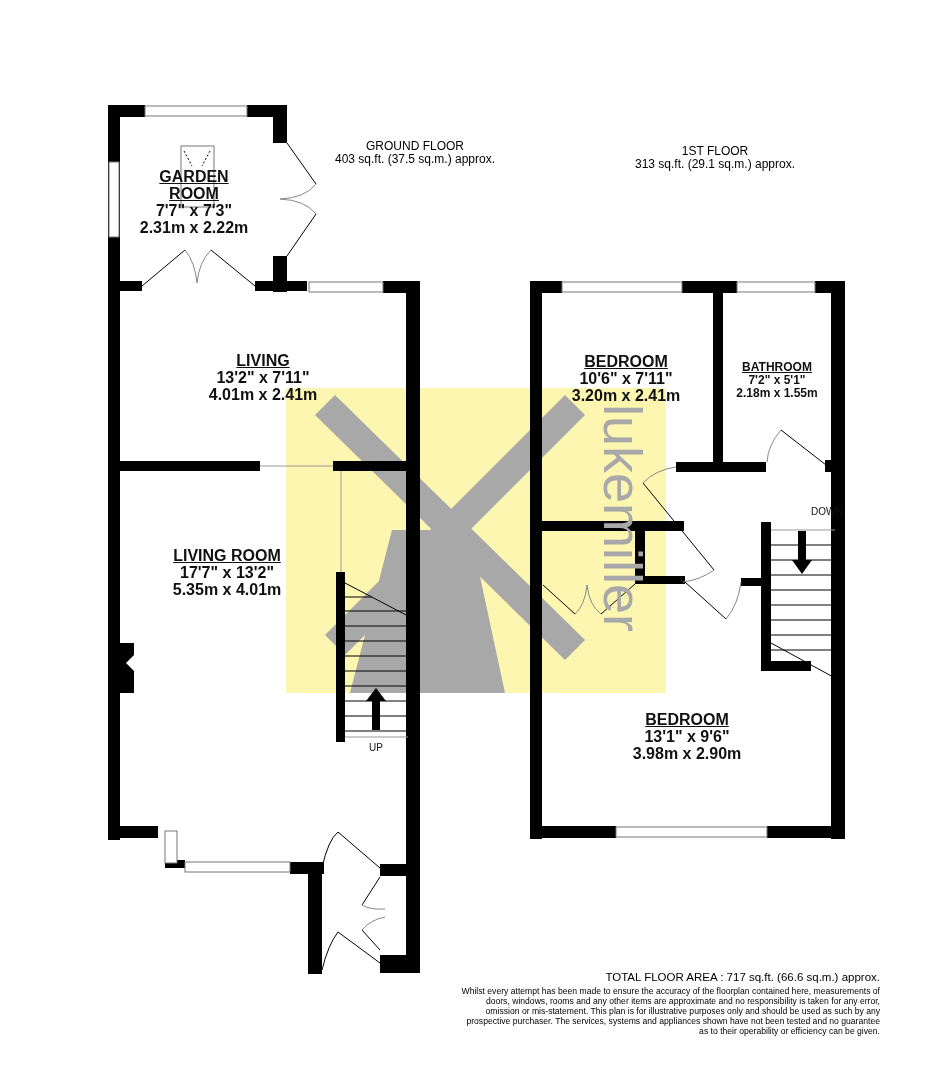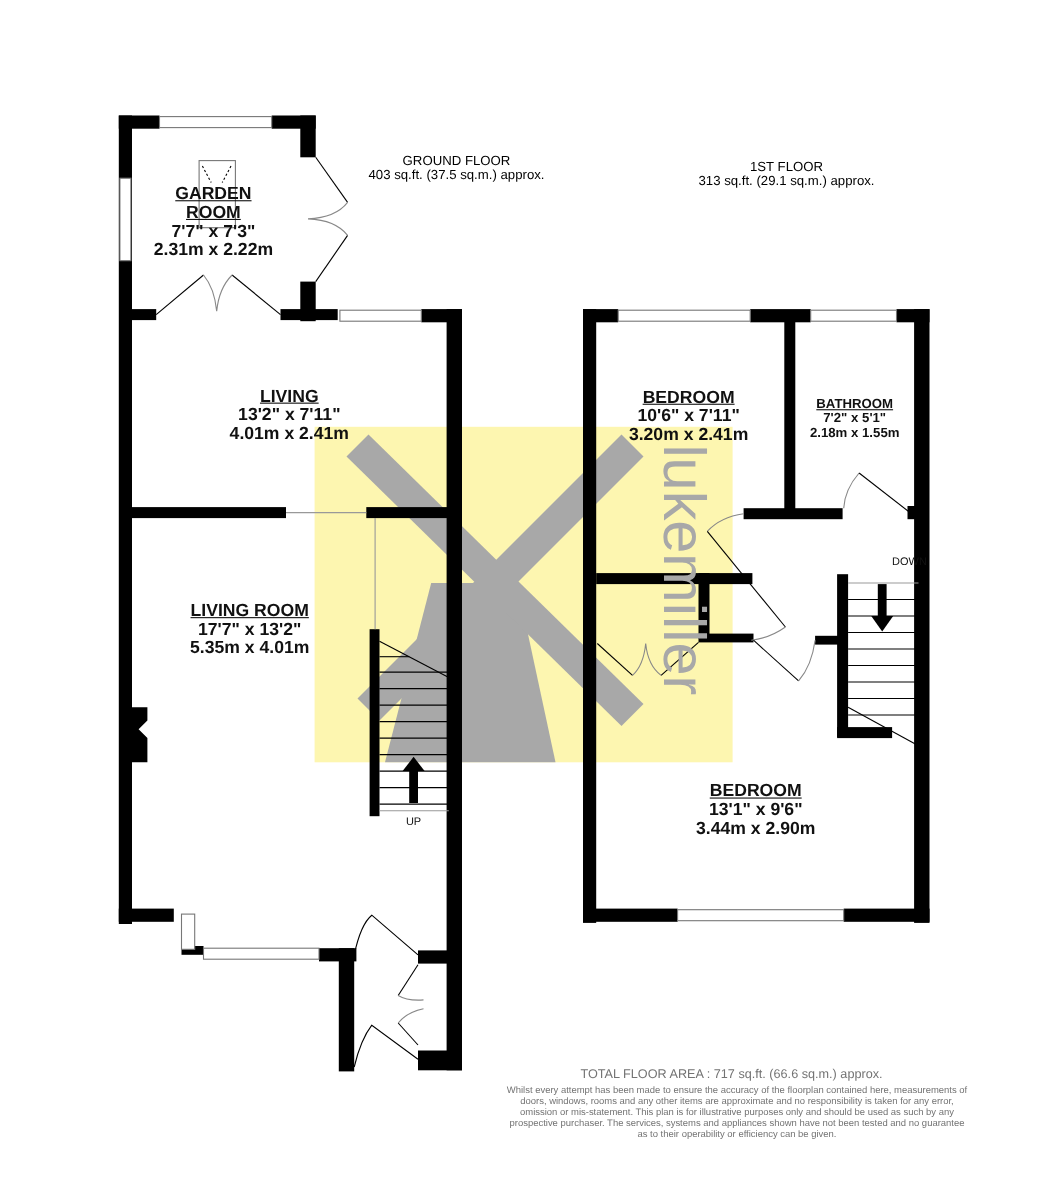--- a/index.html
+++ b/index.html
@@ -5,21 +5,21 @@
     html, body { margin: 0; padding: 0; background: #ffffff; }
     body { width: 950px; height: 1080px; position: relative; overflow: hidden; font-family: "Liberation Sans", sans-serif; color: #000; }
     #plan { position: absolute; left: 0; top: 0; width: 950px; height: 1080px; }
     .floor-title { position: absolute; text-align: center; font-size: 12px; line-height: 13px; color: #000000; }
     .room-label { position: absolute; text-align: center; font-weight: bold; color: #111; white-space: nowrap; transform: translateX(-50%); }
     .room-label .name { display: block; font-size: 16px; line-height: 17px; text-decoration: underline; }
     .room-label .dim { display: block; font-size: 16px; line-height: 17px; }
     .room-label.small .name { font-size: 12px; line-height: 14px; }
     .room-label.small .dim { font-size: 12px; line-height: 13px; }
     .stair-label { position: absolute; font-size: 10px; color: #111; }
-    .footer { position: absolute; left: 450px; width: 430px; top: 970px; text-align: center; color: #737373; }
+    .footer { position: absolute; left: 450px; width: 430px; top: 970px; text-align: right; color: #000000; }
     .footer .total { font-size: 11.5px; line-height: 14px; margin-bottom: 2px; }
     .footer .disclaimer { font-size: 8.6px; line-height: 10px; margin-left: 10px; }
     .footer .credit { font-size: 8.6px; line-height: 10px; }
     .watermark-text { position: absolute; left: 582px; top: 402px; width: 70px; height: 290px; }
   </style>
 </head>
 <body>
 
 <svg id="plan" viewBox="0 0 950 1080" xmlns="http://www.w3.org/2000/svg">
 
@@ -204,20 +204,20 @@
   <span class="dim">3.20m  x 2.41m</span>
 </div>
 <div class="room-label small" style="left:777px; top:360px;">
   <span class="name">BATHROOM</span>
   <span class="dim">7'2"  x 5'1"</span>
   <span class="dim">2.18m  x 1.55m</span>
 </div>
 <div class="room-label" style="left:687px; top:711px;">
   <span class="name">BEDROOM</span>
   <span class="dim">13'1"  x 9'6"</span>
-  <span class="dim">3.44m  x 2.90m</span>
+  <span class="dim">3.98m  x 2.90m</span>
 </div>
 <div class="stair-label" style="left:786px; top:506px;padding-left:25px;">DOWN</div>
 
 <div class="footer">
   <div class="total">TOTAL FLOOR AREA : 717 sq.ft. (66.6 sq.m.) approx.</div>
   <div class="disclaimer">Whilst every attempt has been made to ensure the accuracy of the floorplan contained here, measurements of doors, windows, rooms and any other items are approximate and no responsibility is taken for any error, omission or mis-statement. This plan is for illustrative purposes only and should be used as such by any prospective purchaser. The services, systems and appliances shown have not been tested and no guarantee as to their operability or efficiency can be given.</div>
 </div>
 
 </body></html>

